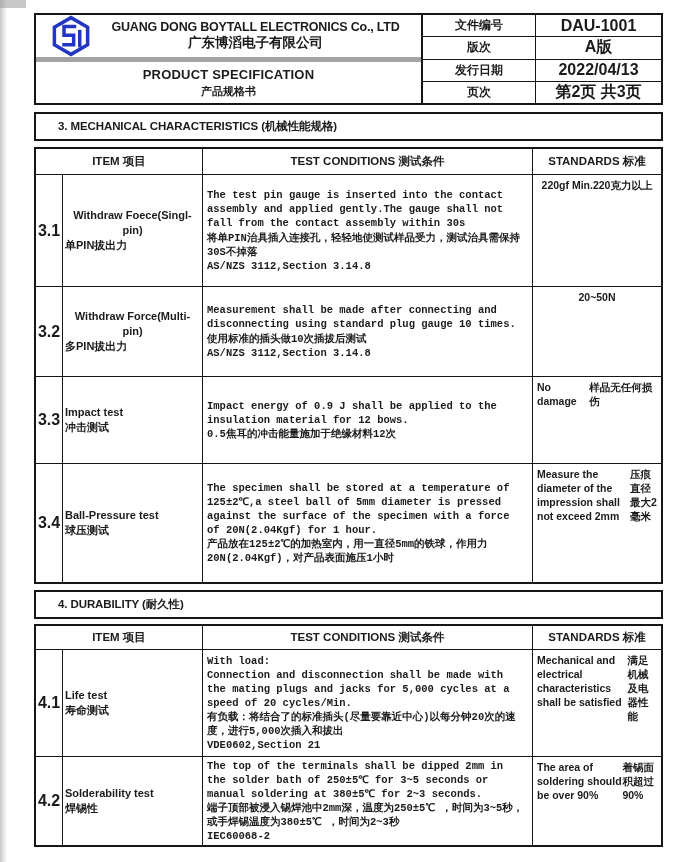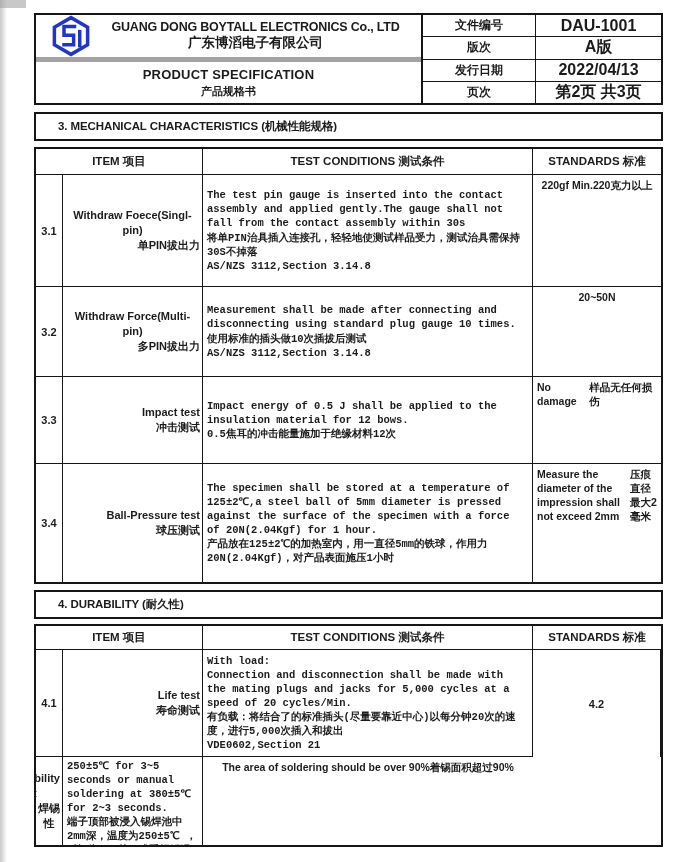--- a/index.html
+++ b/index.html
@@ -33,22 +33,22 @@
   
   .secbar{margin-top:7px;border:2.5px solid #161616;height:25px;display:flex;align-items:center;
     padding-left:22px;font-size:11.5px;letter-spacing:-.1px;}
 
   
   .spec{margin-top:6px;border:2.5px solid #161616;display:grid;grid-template-columns:27px 140px 330px 1fr;}
   .cell{border-right:1.5px solid #161616;border-bottom:1.5px solid #161616;overflow:hidden;box-sizing:border-box;}
   .cell.lc{border-right:none;}
   .cell.lr{border-bottom:none;}
   .th{display:flex;align-items:center;justify-content:center;font-size:11.5px;}
-  .num{display:flex;align-items:center;justify-content:center;font-size:11px;}
-  .item{display:flex;flex-direction:column;align-items:flex-end;justify-content:center;text-align:center;font-size:11px;line-height:1.35;padding:2px;}
+  .num{display:flex;align-items:center;justify-content:center;font-size:16px;}
+  .item{display:flex;flex-direction:column;align-items:flex-start;justify-content:center;text-align:center;font-size:11px;line-height:1.35;padding:2px;}
   .cond{display:flex;flex-direction:column;justify-content:center;padding:3px 4px;font-size:10.5px;line-height:1.34;font-family:Liberation Mono, monospace;}
   .std{display:flex;flex-direction:row;justify-content:center;padding:3px 4px;font-size:10.5px;line-height:1.34;}
   .t3{grid-template-rows:26px 112px 90px 87px 118px;}
   .t4{grid-template-rows:24px 107px 88px;}
 </style>
 </head>
 <body>
 
 <div class="scan-edge"></div>
 <div class="scan-edge-top"></div>
@@ -129,21 +129,21 @@
       <div>20~50N</div>
       <div></div>
     </div>
 
     <div class="cell num">3.3</div>
     <div class="cell item">
       <div>Impact test</div>
       <div>冲击测试</div>
     </div>
     <div class="cell cond">
-      <div>Impact energy of 0.5 J shall be applied to the insulation material for 12 bows.</div>
+      <div>Impact energy of 0.9 J shall be applied to the insulation material for 12 bows.</div>
       <div>0.5焦耳的冲击能量施加于绝缘材料12次</div>
     </div>
     <div class="cell std lc">
       <div>No damage</div>
       <div>样品无任何损伤</div>
     </div>
 
     <div class="cell num lr">3.4</div>
     <div class="cell item lr">
       <div>Ball-Pressure test</div>
@@ -170,20 +170,24 @@
     <div class="cell item">
       <div>Life test</div>
       <div>寿命测试</div>
     </div>
     <div class="cell cond">
       <div>With load:</div>
       <div>Connection and disconnection shall be made with the mating plugs and jacks for 5,000 cycles at a speed of 20 cycles/Min.</div>
       <div>有负载：将结合了的标准插头(尽量要靠近中心)以每分钟20次的速度，进行5,000次插入和拔出</div>
       <div>VDE0602,Section 21</div>
     </div>
+    <div class="cell std lc">
+      <div>Mechanical and electrical characteristics shall be satisfied</div>
+      <div>满足机械及电器性能</div>
+    </div>
 
     <div class="cell num lr">4.2</div>
     <div class="cell item lr">
       <div>Solderability test</div>
       <div>焊锡性</div>
     </div>
     <div class="cell cond lr">
       <div>The top of the terminals shall be dipped 2mm in the solder bath of 250±5℃ for 3~5 seconds or manual soldering at 380±5℃ for 2~3 seconds.</div>
       <div>端子顶部被浸入锡焊池中2mm深，温度为250±5℃ ，时间为3~5秒，或手焊锡温度为380±5℃ ，时间为2~3秒</div>
       <div>IEC60068-2</div>

